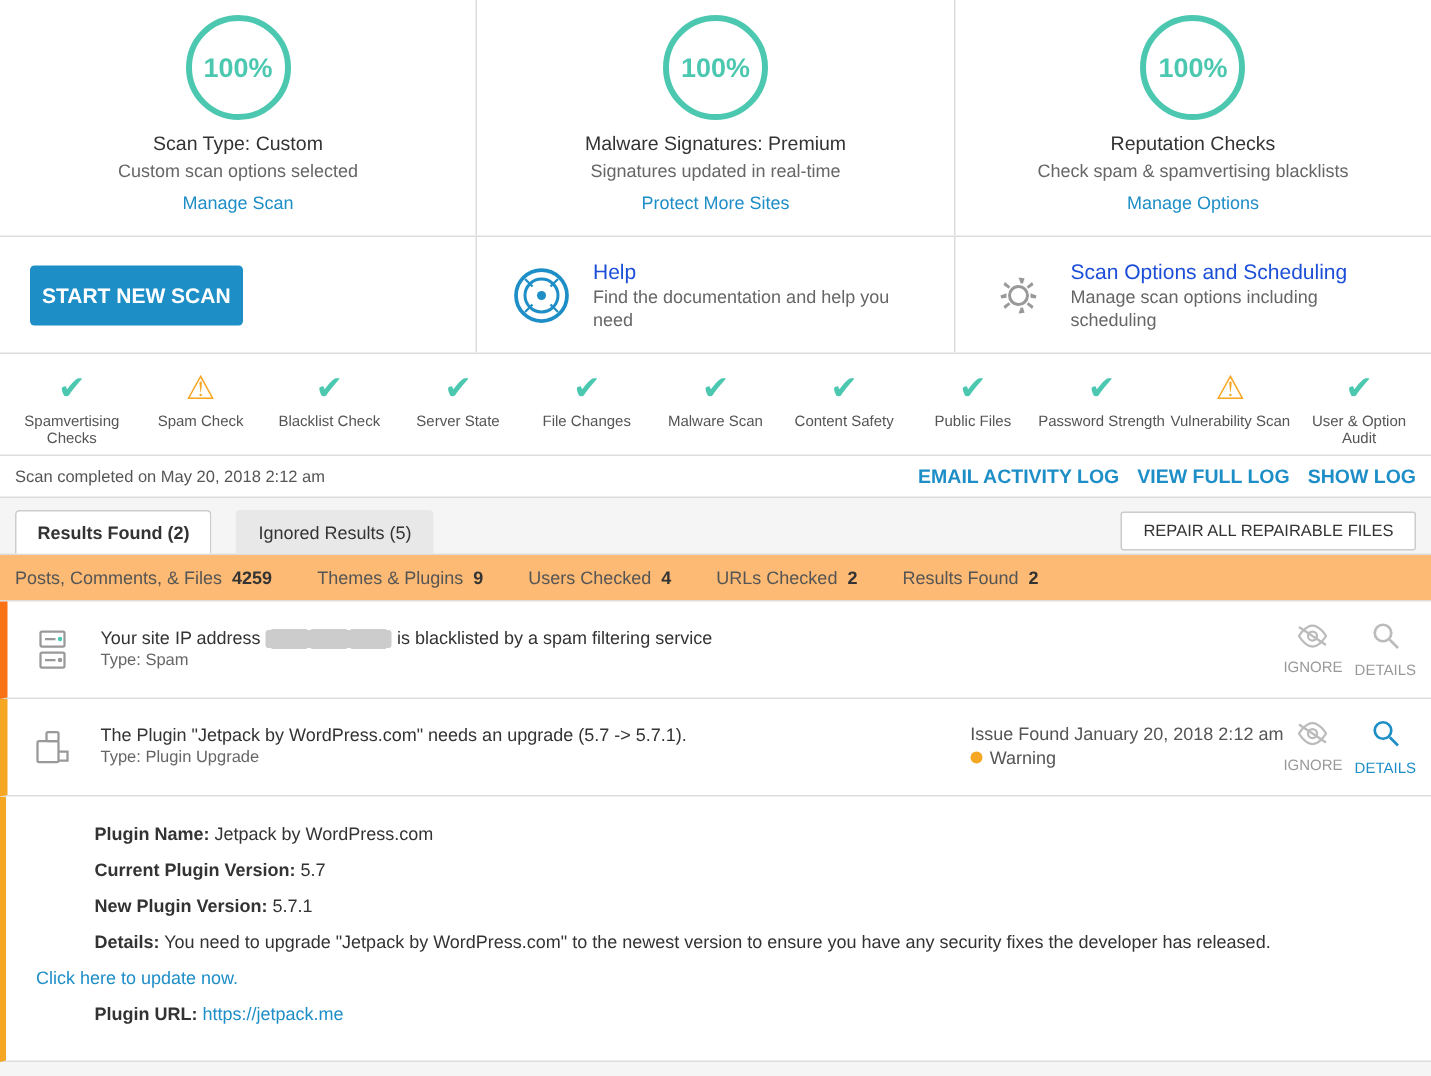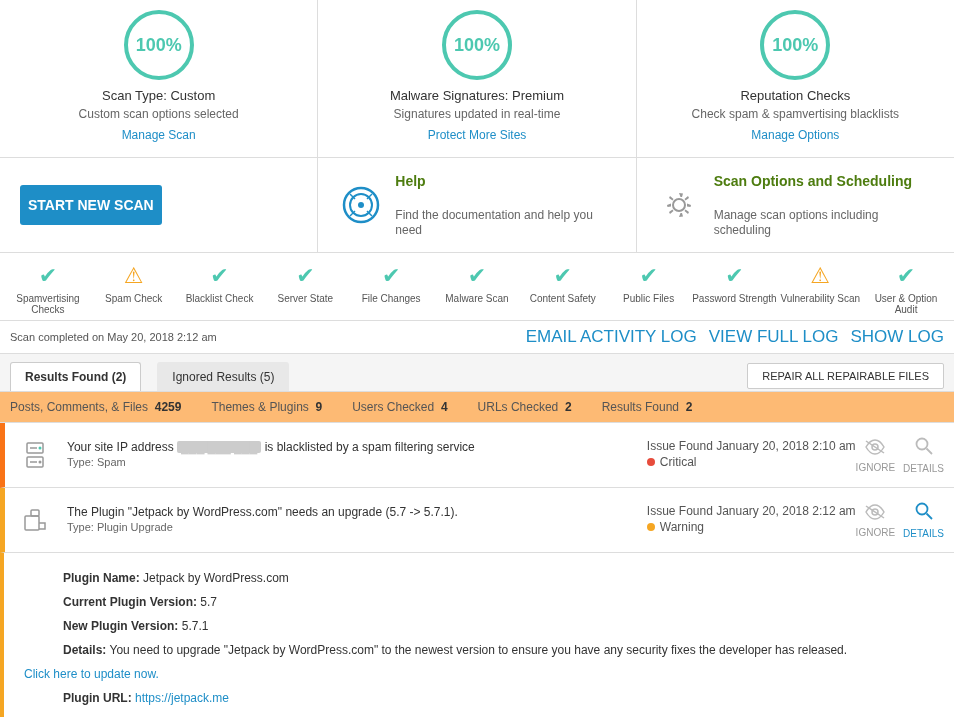--- a/index.html
+++ b/index.html
@@ -80,25 +80,25 @@
     .action-icon {
       width: 45px;
       height: 45px;
       margin-right: 12px;
       flex-shrink: 0;
       display: flex;
       align-items: center;
       justify-content: center;
     }
     .action-text-link {
-      color: #4d7c0f;
-      font-weight: bold;
+      color: #1d4ed8;
+      font-weight: normal;
       font-size: 14px;
       display: block;
-      margin-bottom: 18px;
+      margin-bottom: 1px;
       cursor: pointer;
     }
     .action-text-desc {
       font-size: 12px;
       color: #666;
     }
 
     
     .scan-steps {
       background: #fff;
@@ -135,22 +135,22 @@
       font-size: 11px;
       color: #555;
     }
     .status-links {
       display: flex;
       gap: 12px;
     }
     .status-link {
       color: #1e8ec7;
       cursor: pointer;
-      font-size: 17px;
-      font-weight: normal;
+      font-size: 13px;
+      font-weight: bold;
     }
 
     
     .tabs-row {
       display: flex;
       background: #f5f5f5;
       border-bottom: 1px solid #ddd;
       align-items: center;
       padding: 8px 10px 0;
       gap: 16px;
@@ -456,27 +456,20 @@
       <line x1="13" y1="25" x2="20" y2="25" stroke="#999" stroke-width="1.5"></line>
     </svg>
   </div>
   <div class="result-desc">
     <p>
       <span>Your site IP address </span>
       <span class="ip-mask">███ ███ ███</span>
       <span> is blacklisted by a spam filtering service</span>
     </p>
     <p class="result-type">Type: Spam</p>
-  </div>
-  <div class="result-meta">
-    <p>Issue Found January 20, 2018 2:10 am</p>
-    <p class="result-severity">
-      <span class="dot-red"></span>
-      <span>Critical</span>
-    </p>
   </div>
   <div class="result-actions">
     <div class="action-btn">
       <span class="action-btn-icon">
         <svg width="22" height="16" viewBox="0 0 22 16" fill="none" xmlns="http://www.w3.org/2000/svg">
           <path d="M11 1C6 1 2 8 2 8s4 7 9 7 9-7 9-7-4-7-9-7z" stroke="#bbb" stroke-width="1.5" fill="none"></path>
           <circle cx="11" cy="8" r="3" stroke="#bbb" stroke-width="1.5" fill="none"></circle>
           <line x1="2" y1="2" x2="20" y2="14" stroke="#bbb" stroke-width="1.5"></line>
         </svg>
       </span>

